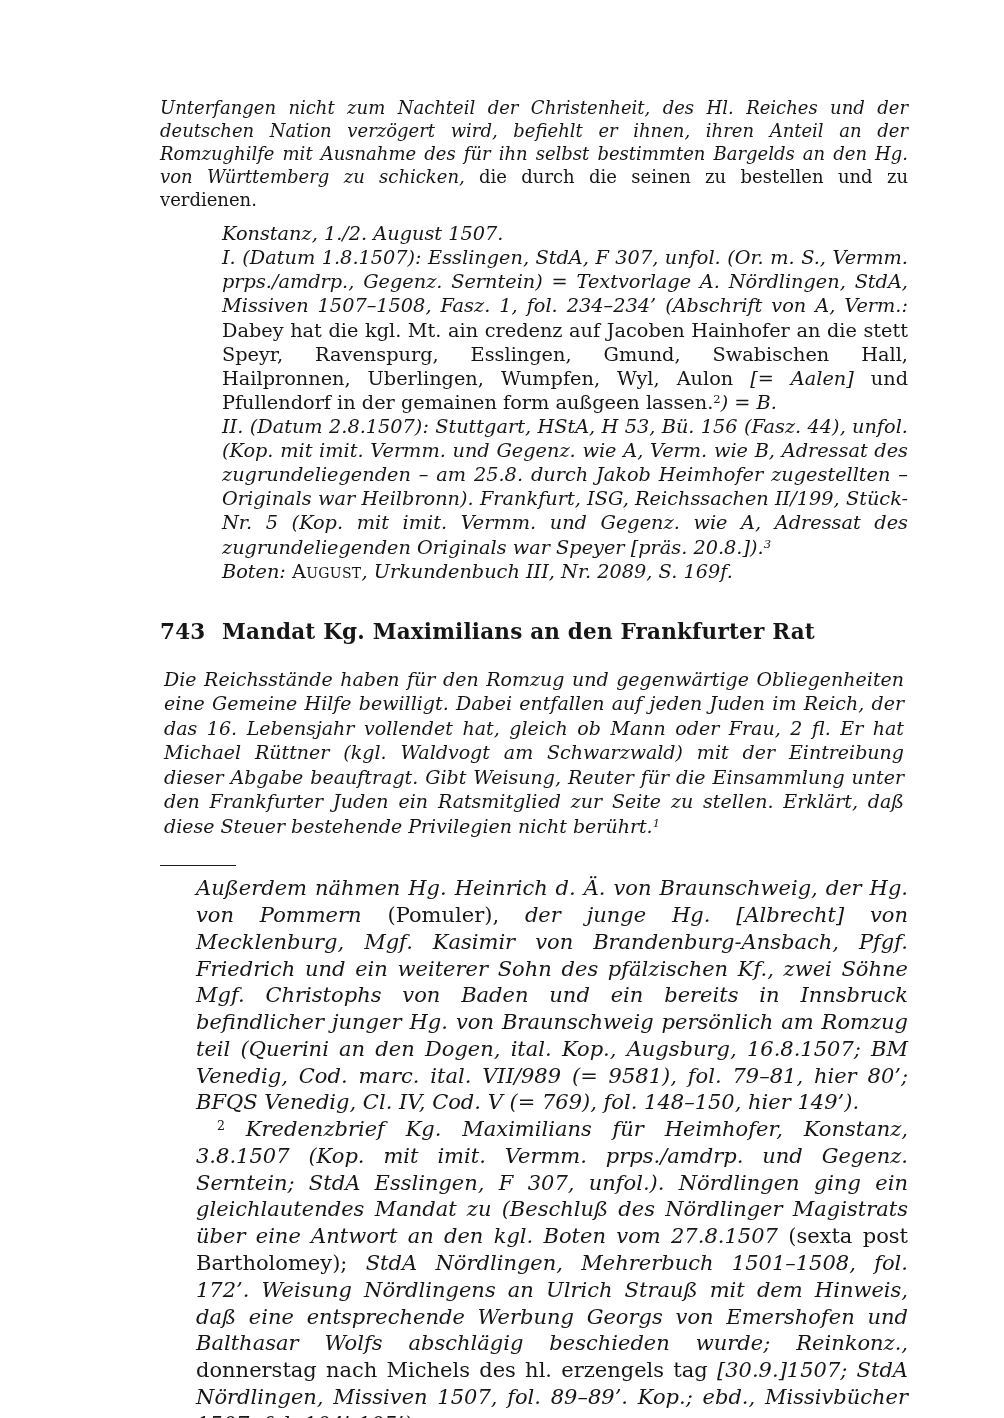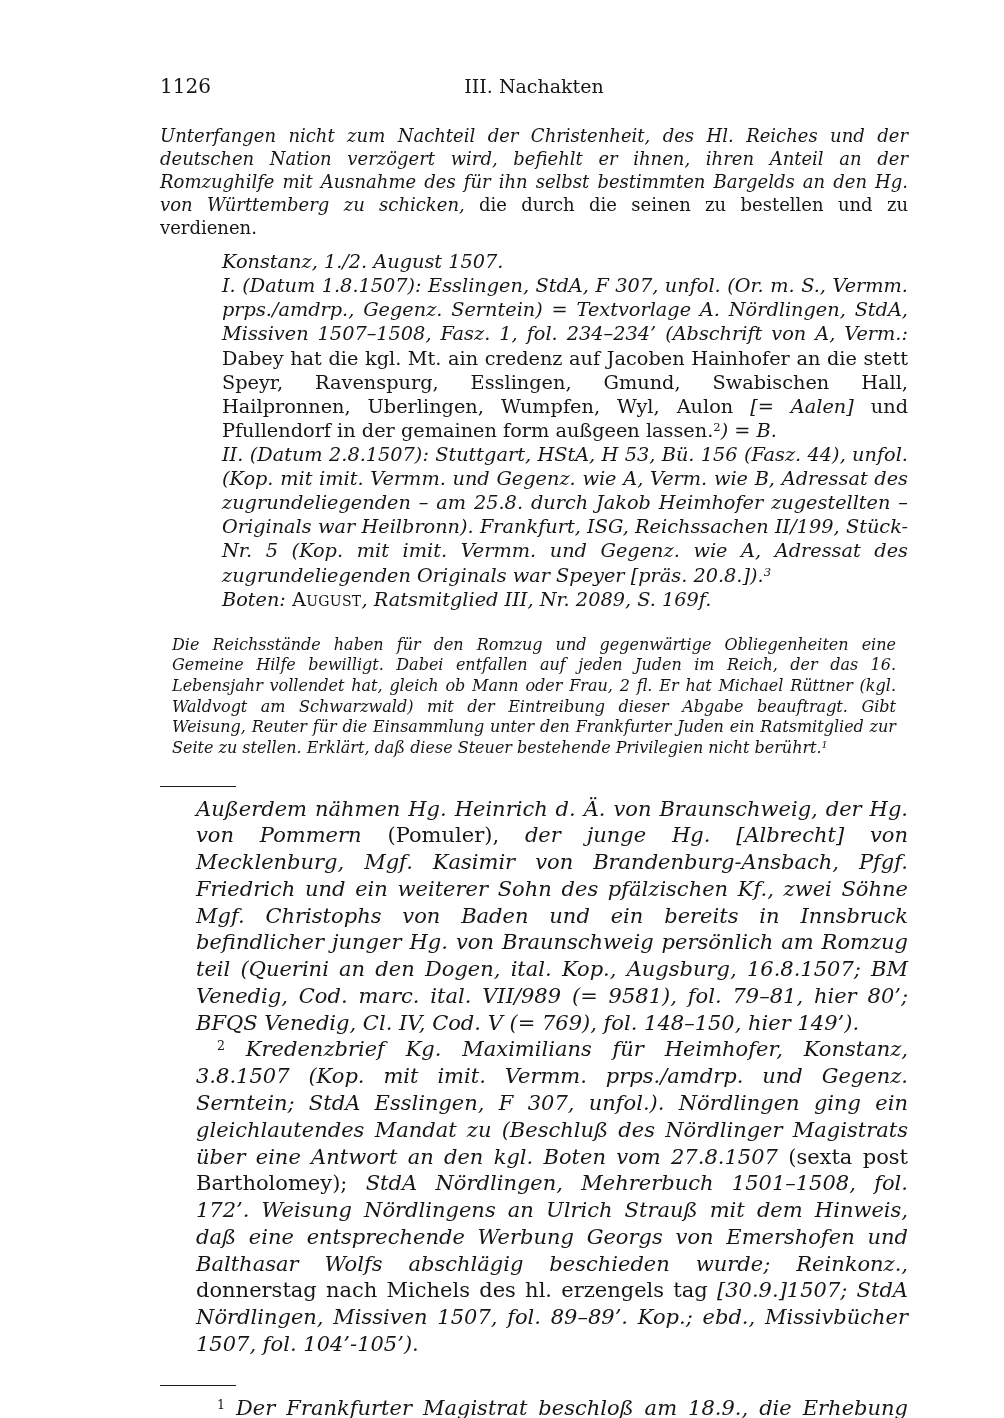--- a/index.html
+++ b/index.html
@@ -19,53 +19,52 @@
   .body-par{font-size:18px;line-height:1.28;text-align:justify;margin:22px 0 0;}
 
   
   .src{margin:11px 0 0 62px;font-size:19.3px;line-height:1.25;text-align:justify;}
   .src p{margin:0;}
 
   
   h2.entry{margin:35px 0 0;font-size:21.5px;font-weight:700;letter-spacing:.2px;}
   h2.entry .eno{display:inline-block;width:62px;}
 
-  .summary{font-size:16px;line-height:1.29;text-align:justify;margin:23px 12px 0;}
+  .summary{font-size:19px;line-height:1.29;text-align:justify;margin:23px 4px 0;}
 
   
   .fnsep{width:76px;height:0;border:0;border-top:1.7px solid #1c1c1c;margin:27px 0 9px;}
   .fns{font-size:21px;line-height:1.275;text-align:justify;margin-left:36px;}
   .fns p{margin:0;}
   .fns p.ind{text-indent:21px;}
 
   
   .it{font-style:italic;}
   .rm{font-style:normal;}
   .sc{font-style:normal;font-variant:small-caps;letter-spacing:.3px;}
   .sup{font-size:.6em;vertical-align:.5em;line-height:0;}
 </style>
 </head>
 <body>
 
 <div class="page">
 
-  <div class="hdr">
-    <span class="num">1126</span>
-    <span class="rh">III. Nachakten</span>
-  </div>
 
   <p class="body-par"><span class="it">Unterfangen nicht zum Nachteil der Christenheit, des Hl. Reiches und der deutschen Nation verzögert wird, befiehlt er ihnen, ihren Anteil an der Romzughilfe mit Ausnahme des für ihn selbst bestimmten Bargelds an den Hg. von Württemberg zu schicken, </span><span class="rm">die durch die seinen zu bestellen und zu verdienen.</span></p>
 
   <div class="src">
     <p><span class="it">Konstanz, 1./2. August 1507.</span></p>
     <p><span class="it">I. (Datum 1.8.1507): Esslingen, StdA, F 307, unfol. (Or. m. S., Vermm. prps./amdrp., Gegenz. Serntein) = Textvorlage A. Nördlingen, StdA, Missiven 1507–1508, Fasz. 1, fol. 234–234’ (Abschrift von A, Verm.: </span><span class="rm">Dabey hat die kgl. Mt. ain credenz auf Jacoben Hainhofer an die stett Speyr, Ravenspurg, Esslingen, Gmund, Swabischen Hall, Hailpronnen, Uberlingen, Wumpfen, Wyl, Aulon </span><span class="it">[= Aalen] </span><span class="rm">und Pfullendorf in der gemainen form außgeen lassen.</span><span class="sup rm">2</span><span class="it">) = B.</span></p>
     <p><span class="it">II. (Datum 2.8.1507): Stuttgart, HStA, H 53, Bü. 156 (Fasz. 44), unfol. (Kop. mit imit. Vermm. und Gegenz. wie A, Verm. wie B, Adressat des zugrundeliegenden – am 25.8. durch Jakob Heimhofer zugestellten – Originals war Heilbronn). Frankfurt, ISG, Reichssachen II/199, Stück-Nr. 5 (Kop. mit imit. Vermm. und Gegenz. wie A, Adressat des zugrundeliegenden Originals war Speyer [präs. 20.8.]).</span><span class="sup it">3</span></p>
-    <p><span class="it">Boten: </span><span class="sc">August</span><span class="it">, Ratsmitglied III, Nr. 2089, S. 169f.</span></p>
+    <p><span class="it">Boten: </span><span class="sc">August</span><span class="it">, Urkundenbuch III, Nr. 2089, S. 169f.</span></p>
   </div>
 
+  <h2 class="entry">
+    <span class="eno">743</span><span>Mandat Kg. Maximilians an den Frankfurter Rat</span>
+  </h2>
 
   <p class="summary"><span class="it">Die Reichsstände haben für den Romzug und gegenwärtige Obliegenheiten eine Gemeine Hilfe bewilligt. Dabei entfallen auf jeden Juden im Reich, der das 16. Lebensjahr vollendet hat, gleich ob Mann oder Frau, 2 fl. Er hat Michael Rüttner (kgl. Waldvogt am Schwarzwald) mit der Eintreibung dieser Abgabe beauftragt. Gibt Weisung, Reuter für die Einsammlung unter den Frankfurter Juden ein Ratsmitglied zur Seite zu stellen. Erklärt, daß diese Steuer bestehende Privilegien nicht berührt.</span><span class="sup it">1</span></p>
 
   <div class="fnsep"></div>
 
   <div class="fns">
     <p><span class="it">Außerdem nähmen Hg. Heinrich d. Ä. von Braunschweig, der Hg. von Pommern </span><span class="rm">(Pomuler),</span><span class="it"> der junge Hg. [Albrecht] von Mecklenburg, Mgf. Kasimir von Brandenburg-Ansbach, Pfgf. Friedrich und ein weiterer Sohn des pfälzischen Kf., zwei Söhne Mgf. Christophs von Baden und ein bereits in Innsbruck befindlicher junger Hg. von Braunschweig persönlich am Romzug teil (Querini an den Dogen, ital. Kop., Augsburg, 16.8.1507; BM Venedig, Cod. marc. ital. VII/989 (= 9581), fol. 79–81, hier 80’; BFQS Venedig, Cl. IV, Cod. V (= 769), fol. 148–150, hier 149’).</span></p>
     <p class="ind"><span class="sup rm">2</span><span class="it"> Kredenzbrief Kg. Maximilians für Heimhofer, Konstanz, 3.8.1507 (Kop. mit imit. Vermm. prps./amdrp. und Gegenz. Serntein; StdA Esslingen, F 307, unfol.). Nördlingen ging ein gleichlautendes Mandat zu (Beschluß des Nördlinger Magistrats über eine Antwort an den kgl. Boten vom 27.8.1507 </span><span class="rm">(sexta post Bartholomey); </span><span class="it">StdA Nördlingen, Mehrerbuch 1501–1508, fol. 172’. Weisung Nördlingens an Ulrich Strauß mit dem Hinweis, daß eine entsprechende Werbung Georgs von Emershofen und Balthasar Wolfs abschlägig beschieden wurde; Reinkonz., </span><span class="rm">donnerstag nach Michels des hl. erzengels tag </span><span class="it">[30.9.]1507; StdA Nördlingen, Missiven 1507, fol. 89–89’. Kop.; ebd., Missivbücher 1507, fol. 104’-105’).</span></p>
   </div>
 

